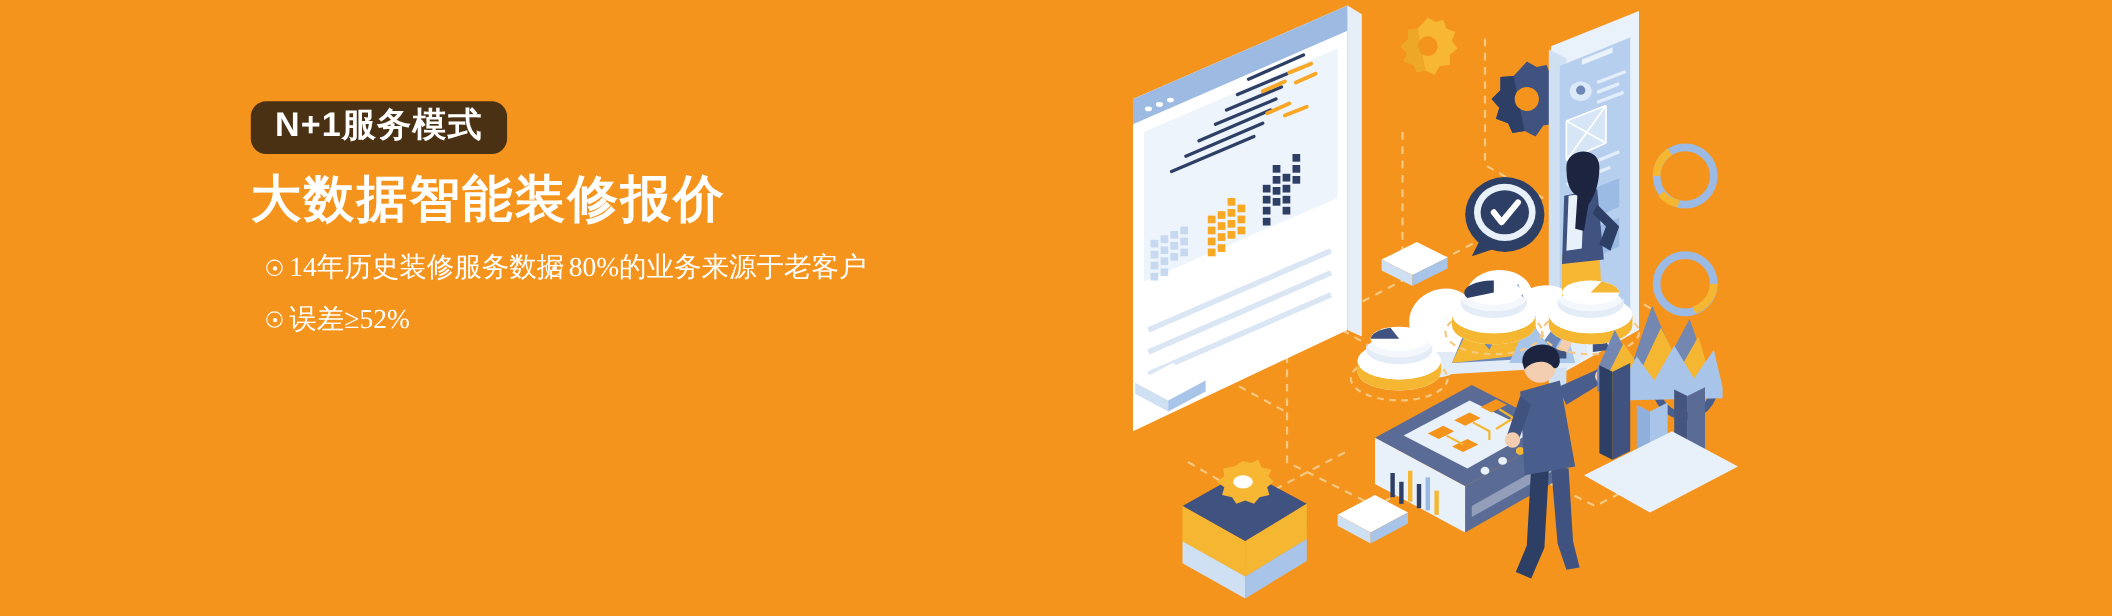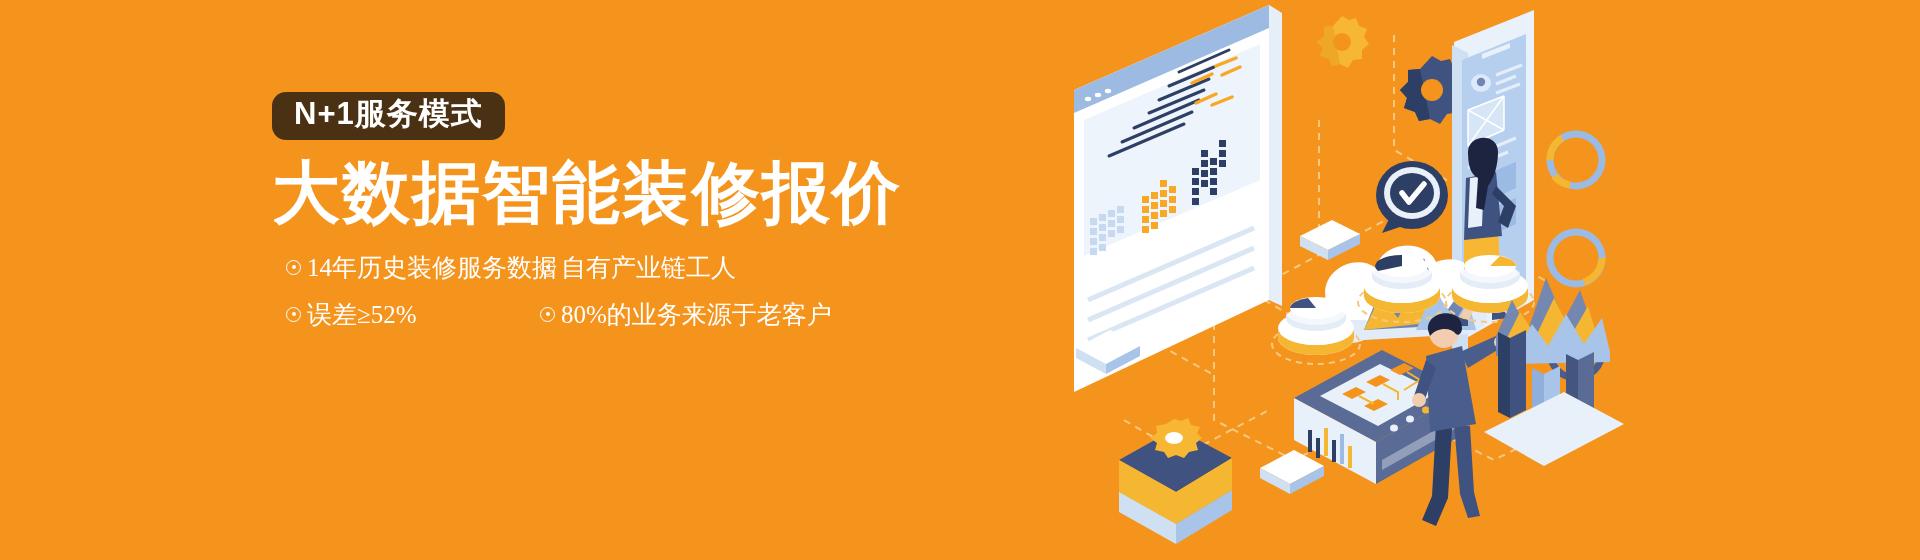--- a/index.html
+++ b/index.html
@@ -7,21 +7,20 @@
   body {
     font-family:"Liberation Serif", serif;
     background:#f5941d;
     position:relative;
   }
   #banner {
     position:absolute; inset:0;
     width:1723px; height:560px;
     background:#f5941d;
     overflow:hidden;
-    margin-left:44px;
   }
 
   
   .text-block {
     position:absolute;
     left:228px; top:92px;
     width:760px;
   }
   .badge {
     display:inline-block;
@@ -33,21 +32,21 @@
     letter-spacing:1px;
     padding:6px 22px 9px 22px;
     border-radius:14px;
     line-height:1.05;
   }
   .headline {
     margin-top:16px;
     color:#ffffff;
     font-family:"Liberation Sans", sans-serif;
     font-weight:bold;
-    font-size:68px;
+    font-size:46px;
     letter-spacing:2px;
     line-height:1.08;
     white-space:nowrap;
   }
   .bullets {
     margin-top:26px;
     position:relative;
     width:640px;
   }
   .bullet-col { position:absolute; top:0; }
@@ -108,24 +107,20 @@
           <span class="dot"></span>
           <span>14年历史装修服务数据</span>
         </div>
         <div class="bullet">
           <span class="dot"></span>
           <span>误差≥52%</span>
         </div>
       </div>
 
       <div class="bullet-col right">
-        <div class="bullet">
-          <span class="dot"></span>
-          <span>自有产业链工人</span>
-        </div>
         <div class="bullet">
           <span class="dot"></span>
           <span>80%的业务来源于老客户</span>
         </div>
       </div>
 
     </div>
   </div>
 
   <div class="illustration">

